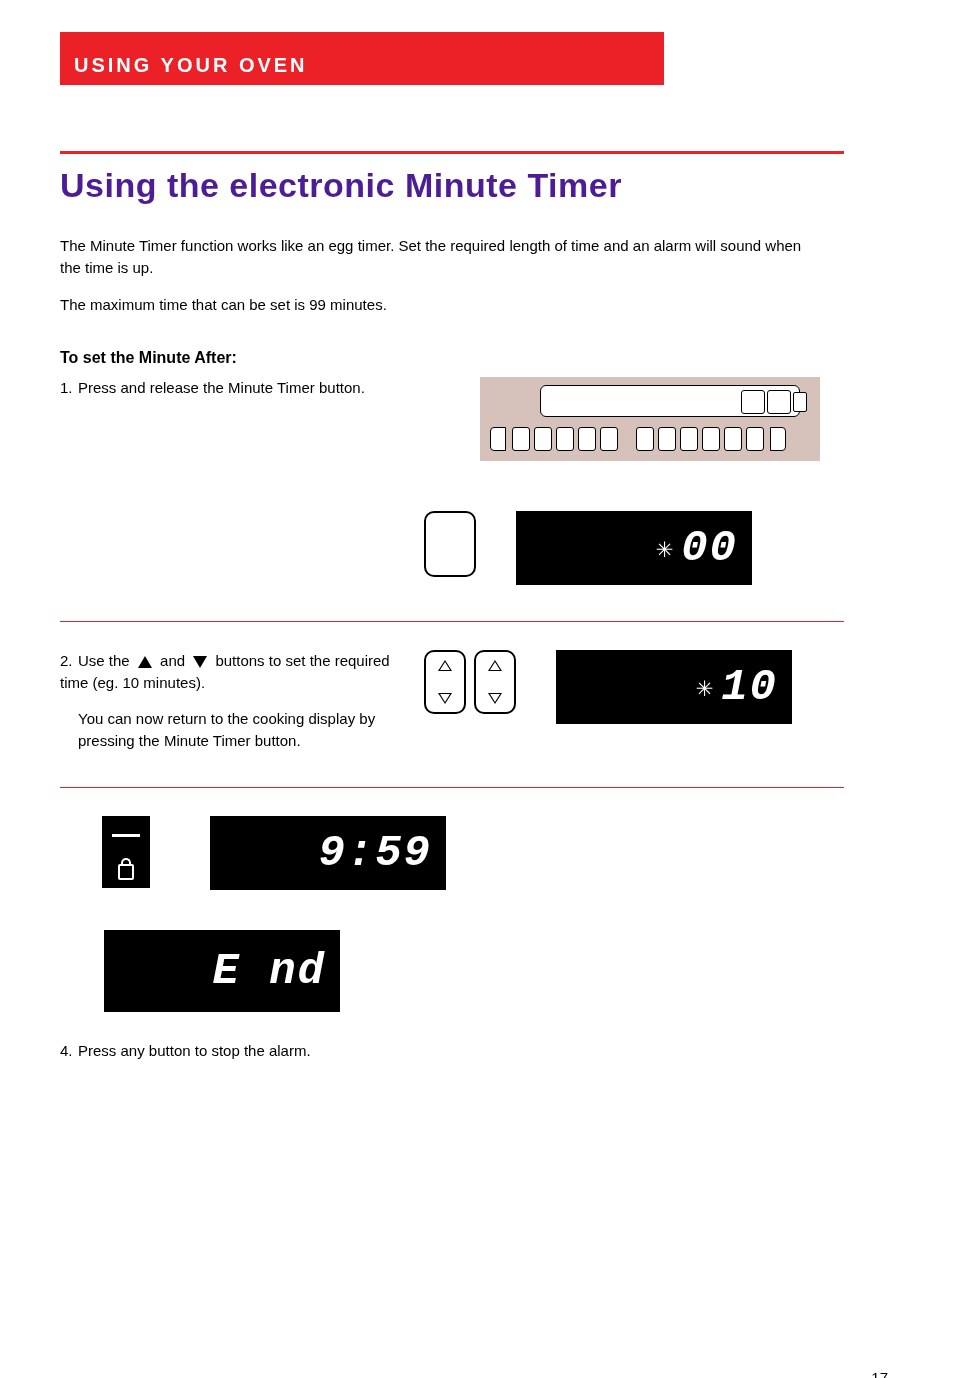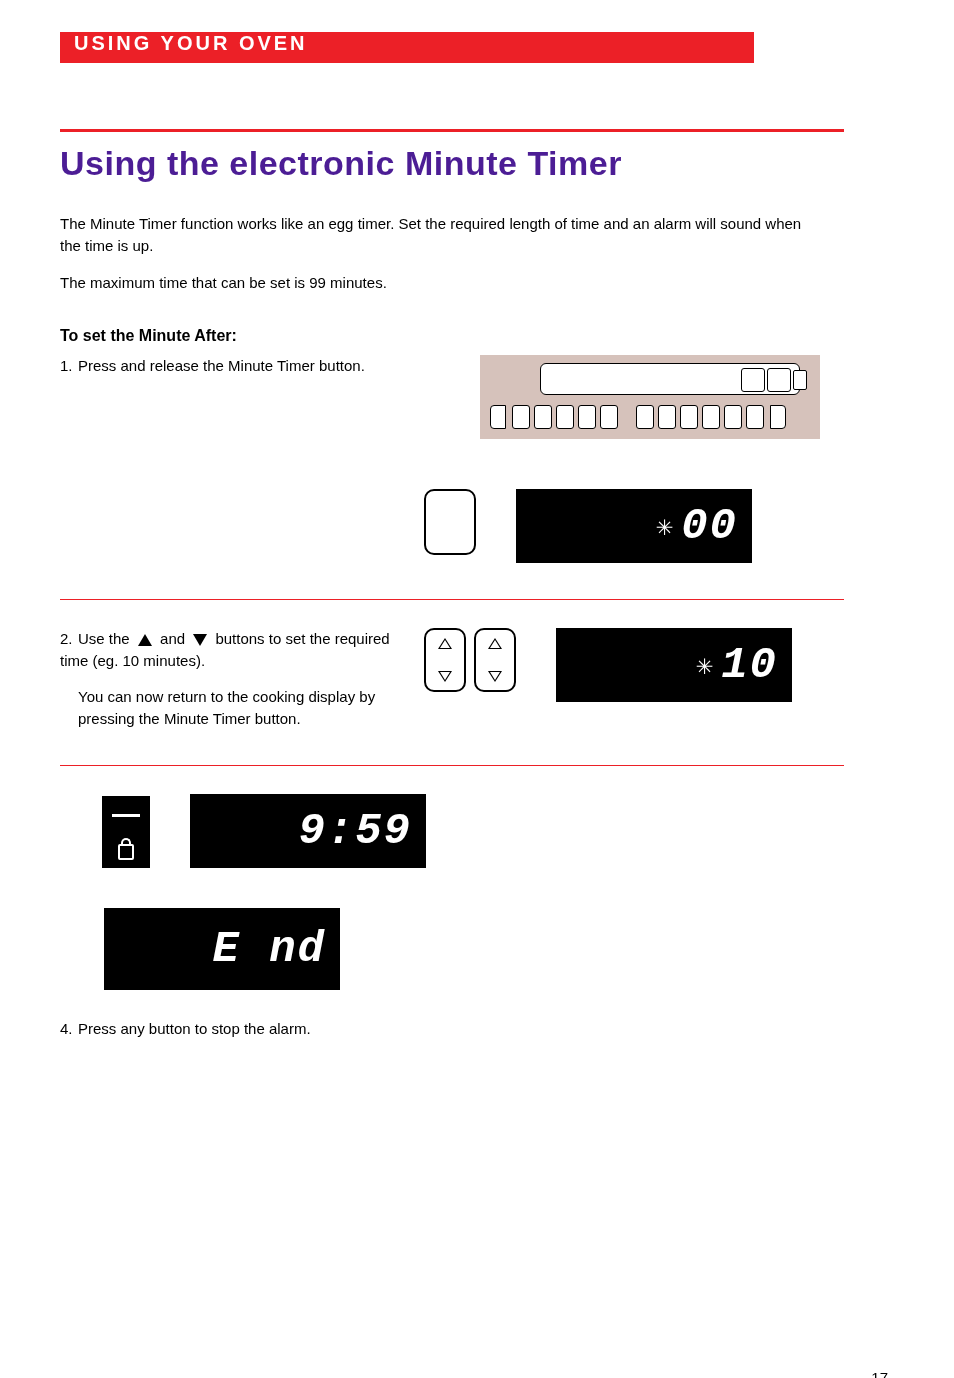--- a/index.html
+++ b/index.html
@@ -15,23 +15,23 @@
     min-height:1378px;
     position:relative;
     box-sizing:border-box;
     padding:0 60px 0 60px;
   }
   .chapter-bar{
     background:#ec2027;
     color:#fff;
     font-weight:800;
     letter-spacing:3px;
-    padding:0 14px 8px 14px;
+    padding:22px 14px 8px 14px;
     font-size:20px;
-    width:694px;
+    width:604px;
     margin-top:32px;
     box-sizing:border-box;
   }
   .title-rule{
     height:3px;
     background:#ec2027;
     margin-top:66px;
     width:784px;
   }
   .page-title{
@@ -376,21 +376,21 @@
           <span class="starburst">✳</span>
           <span>10</span>
         </div>
       </div>
     </div>
 
     <div class="divider"></div>
 
     <div class="step">
       <div class="gfx" style="flex-direction:column;gap:40px;">
-        <div style="display:flex;align-items:flex-end;gap:40px;padding-left:42px;">
+        <div style="display:flex;align-items:flex-start;gap:60px;padding-left:42px;">
           <div class="small-dark">
             <div class="line"></div>
             <div class="lock"></div>
           </div>
           <div class="display">
             <span>9:59</span>
           </div>
         </div>
         <div style="display:flex;justify-content:center;width:324px;">
           <div class="display tall">

